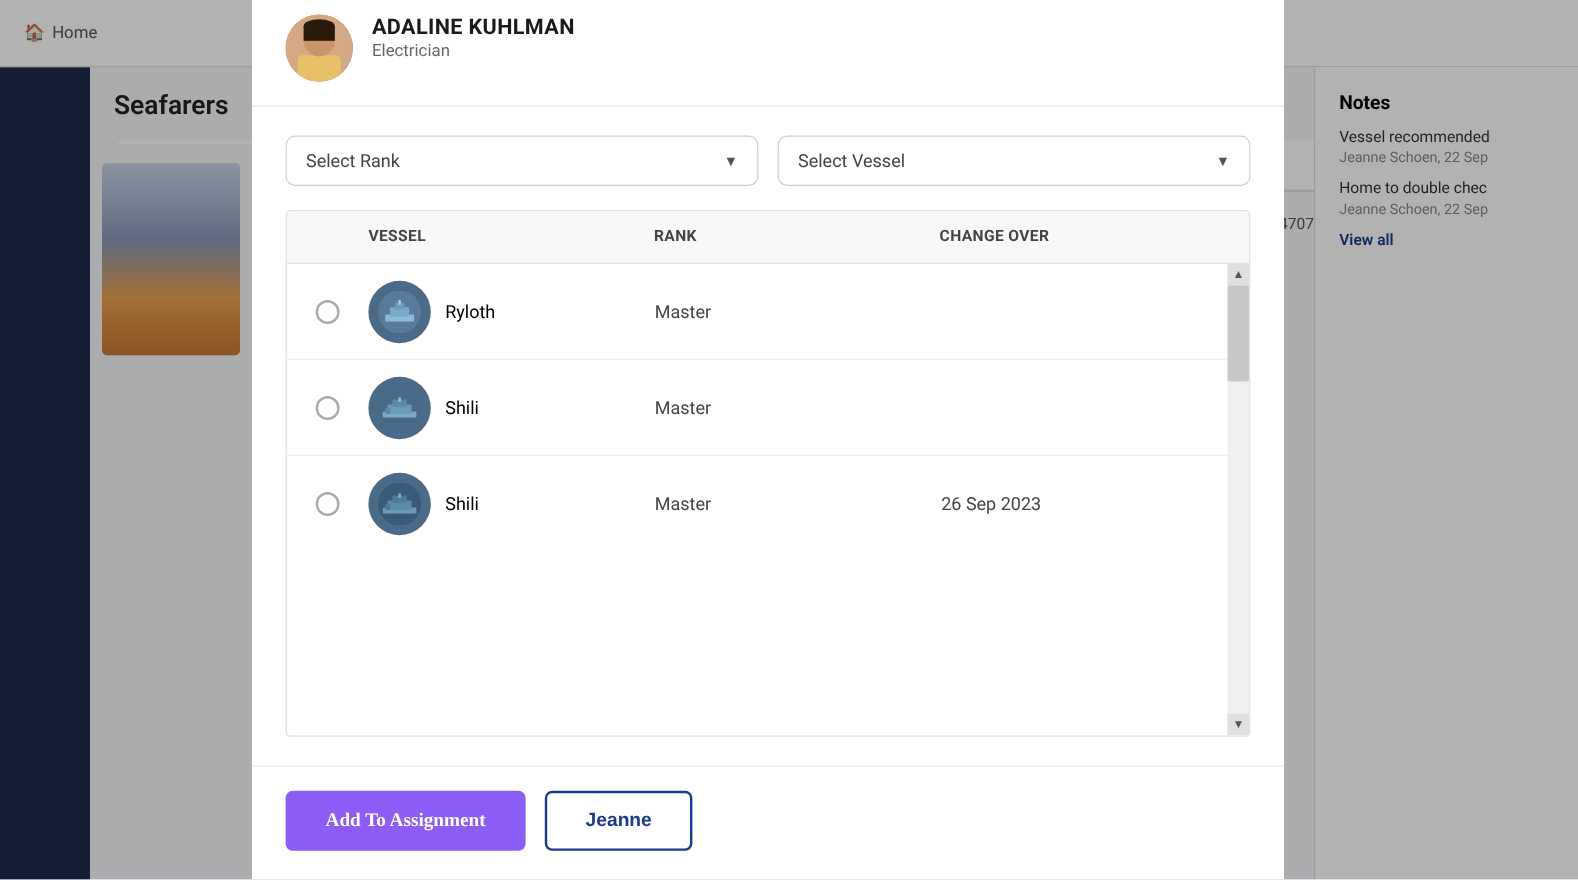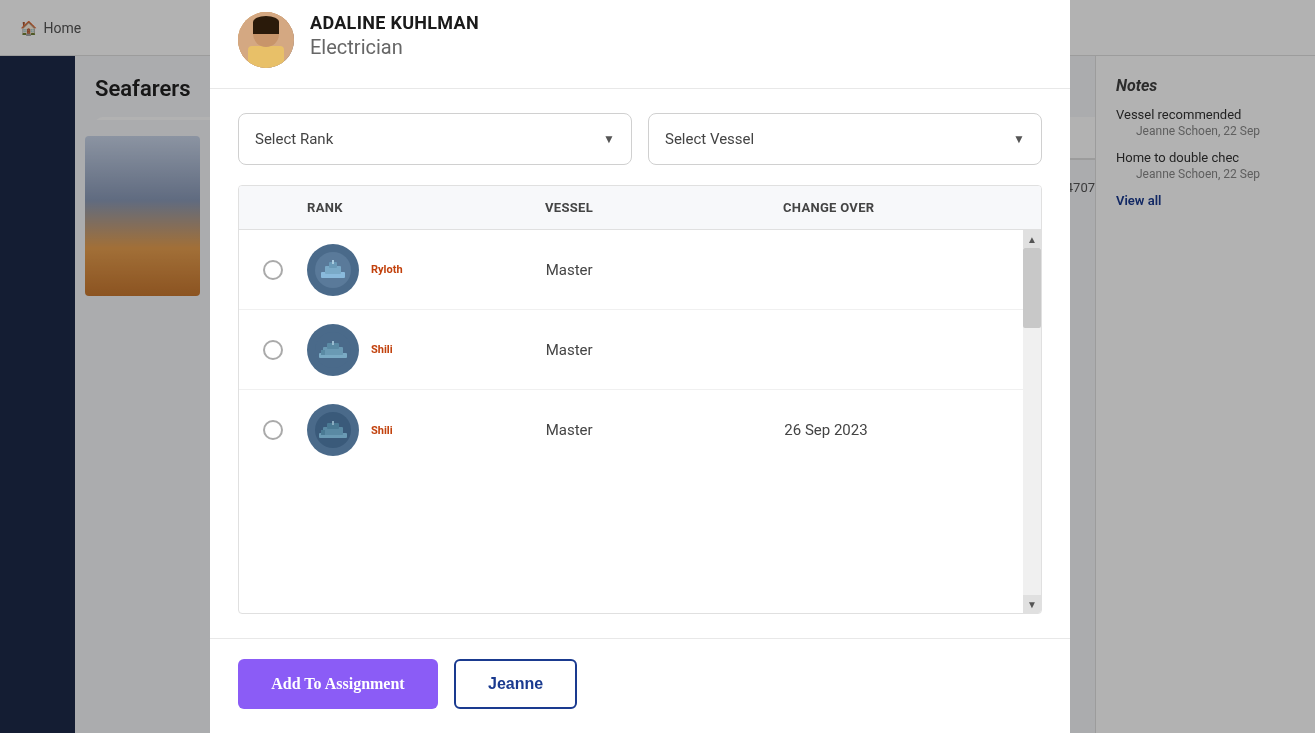--- a/index.html
+++ b/index.html
@@ -139,42 +139,42 @@
     }
 
     .modal-user-name {
       font-size: 18px;
       font-weight: 700;
       color: #1a1a1a;
       letter-spacing: 0.3px;
     }
 
     .modal-user-role {
-      font-size: 20px;
+      font-size: 14px;
       color: #666;
       margin-top: 2px;
     }
 
     .modal-body {
       padding: 24px 28px;
       flex: 1;
       overflow: hidden;
       display: flex;
       flex-direction: column;
       gap: 20px;
     }
 
     .filters-row {
       display: flex;
       gap: 16px;
     }
 
     .select-dropdown {
       flex: 1;
-      height: 52px;
+      height: 42px;
       border: 1.5px solid #d0d0d0;
       border-radius: 8px;
       background: white;
       display: flex;
       align-items: center;
       justify-content: space-between;
       padding: 0 16px;
       cursor: pointer;
       font-size: 15px;
       color: #444;
@@ -255,23 +255,22 @@
       border-radius: 50%;
       overflow: hidden;
       flex-shrink: 0;
       background: #4a6a8a;
       display: flex;
       align-items: center;
       justify-content: center;
     }
 
     .vessel-name {
-      font-size: 11px;
-      color: #c2410c;
-      font-weight: bold;
+      font-size: 15px;
+      color: #000000;
     }
 
     .rank-cell {
       padding: 8px;
       font-size: 15px;
       color: #444;
     }
 
     .changeover-cell {
       padding: 8px;
@@ -381,39 +380,37 @@
       bottom: 0;
       background: white;
       border-left: 1px solid #e0e0e0;
       padding: 20px;
       z-index: 50;
     }
 
     .notes-title {
       font-size: 16px;
       font-weight: 700;
-      color: #404040;
+      color: #000000;
       margin-bottom: 12px;
-      font-style: italic;
     }
 
     .note-item {
       margin-bottom: 12px;
     }
 
     .note-text {
       font-size: 13px;
       color: #333;
     }
 
     .note-author {
       font-size: 12px;
       color: #888;
       margin-top: 2px;
-      margin-left: 20px;
     }
 
     .view-all-link {
       color: #1a3a8f;
       font-size: 13px;
       font-weight: 600;
       cursor: pointer;
     }
 
     
@@ -525,22 +522,22 @@
       <div class="select-dropdown">
         <span>Select Vessel</span>
         <span class="chevron">▼</span>
       </div>
     </div>
 
     <div class="assignments-table">
 
       <div class="table-header-row">
         <div class="table-header-cell"></div>
+        <div class="table-header-cell">VESSEL</div>
         <div class="table-header-cell">RANK</div>
-        <div class="table-header-cell">VESSEL</div>
         <div class="table-header-cell">CHANGE OVER</div>
       </div>
 
       <div style="position:relative; flex:1; overflow:hidden;">
         <div style="overflow-y:auto; height:100%; padding-right:18px;">
 
           <div class="table-row">
             <div class="radio-cell">
               <input type="radio" class="radio-btn" name="assignment-row" style="">
             </div>

